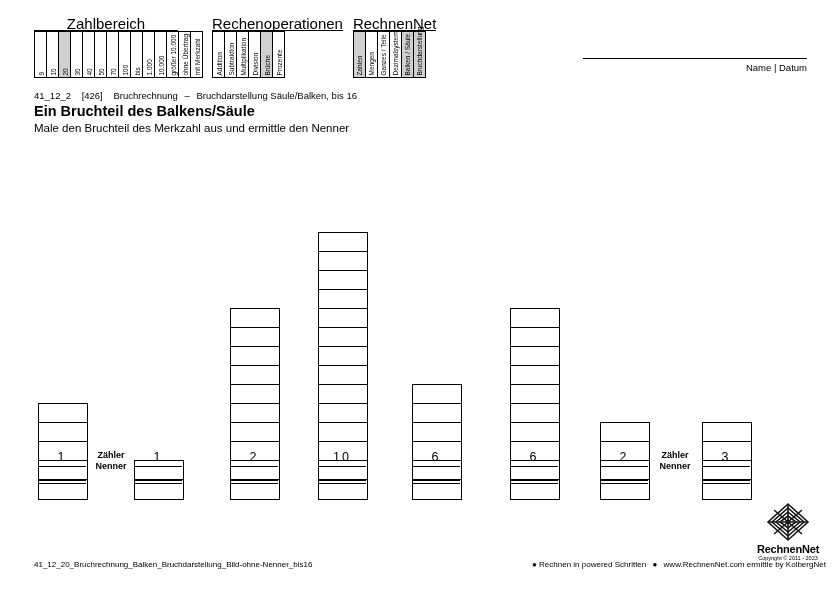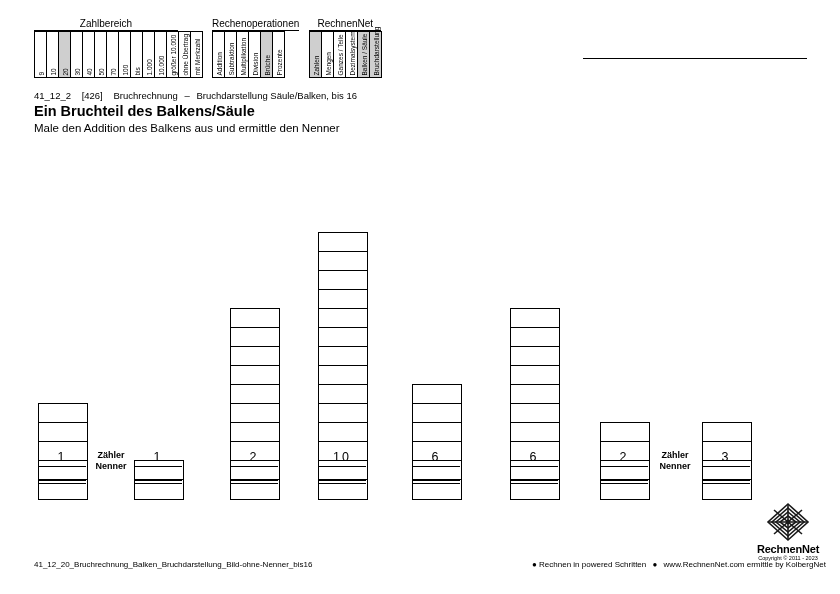--- a/index.html
+++ b/index.html
@@ -24,21 +24,21 @@
   }
   .grid-groups {
     display: flex;
     align-items: flex-end;
   }
   .group {
     display: flex;
     flex-direction: column;
   }
   .group-title {
-    font-size: 10px;
+    font-size: 15px;
     text-align: center;
     line-height: 11px;
     height: 12px;
     border-bottom: 1px solid #000;
     white-space: nowrap;
   }
   .group-title.blank {
     border-bottom: none;
   }
   .group-cells {
@@ -335,34 +335,35 @@
             <span class="vtext">Bruchdarstellung</span>
           </div>
       </div>
     </div>
 
   </div>
 </div>
 
 <div id="name-datum">
   <div class="rule"></div>
+  <div class="label">Name | Datum</div>
 </div>
 
 <div id="meta-line">
   <span>41_12_2</span>
   <span class="sep"></span>
   <span>[426]</span>
   <span class="sep"></span>
   <span>Bruchrechnung</span>
   <span class="sep">–</span>
   <span>Bruchdarstellung Säule/Balken, bis 16</span>
 </div>
 
 <div id="doc-title">Ein Bruchteil des Balkens/Säule</div>
-<div id="doc-subtitle">Male den Addition des Balkens aus und ermittle den Nenner</div>
+<div id="doc-subtitle">Male den Bruchteil des Merkzahl aus und ermittle den Nenner</div>
 
 <div id="bars">
     <div class="bar-item" style="left: 38px; width: 48px; height: 300px;">
       <div class="bar-stack" style="width: 48px;">
         <div class="bar-seg" style="height: 19px; width: 48px;"></div>
         <div class="bar-seg" style="height: 19px; width: 48px;"></div>
         <div class="bar-seg" style="height: 19px; width: 48px;"></div>
         <div class="bar-seg" style="height: 19px; width: 48px;"></div>
         <div class="bar-seg" style="height: 19px; width: 48px;"></div>
       </div>

